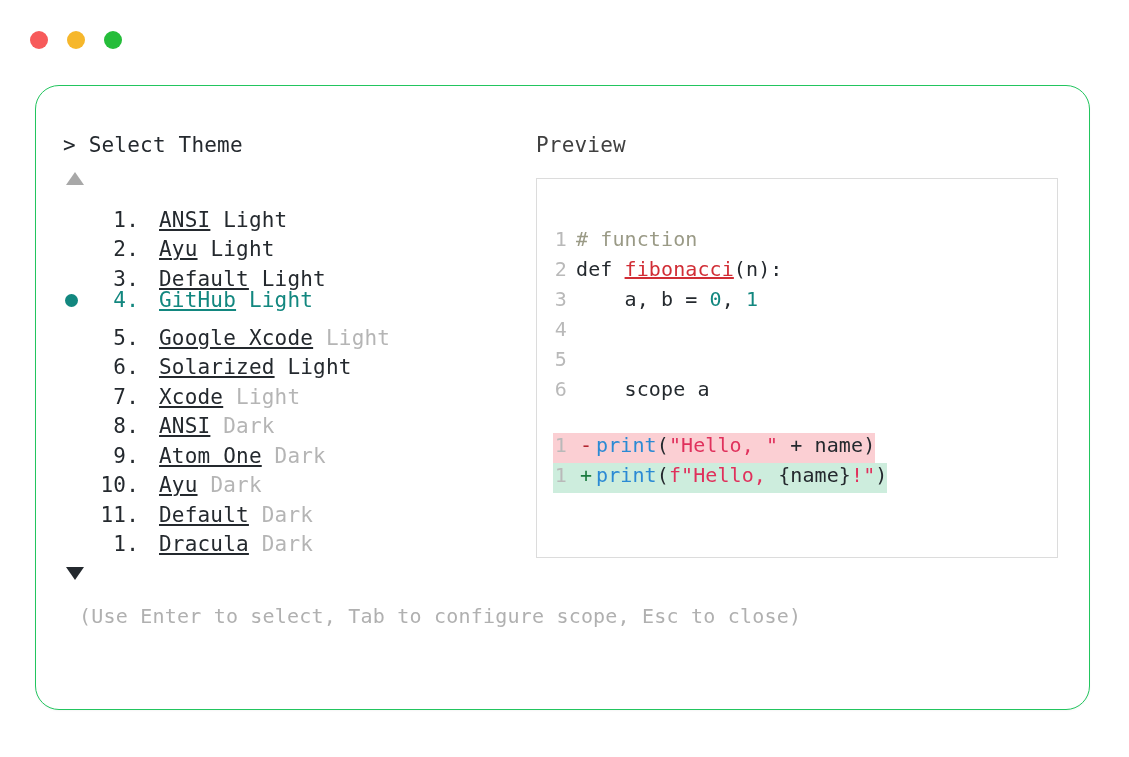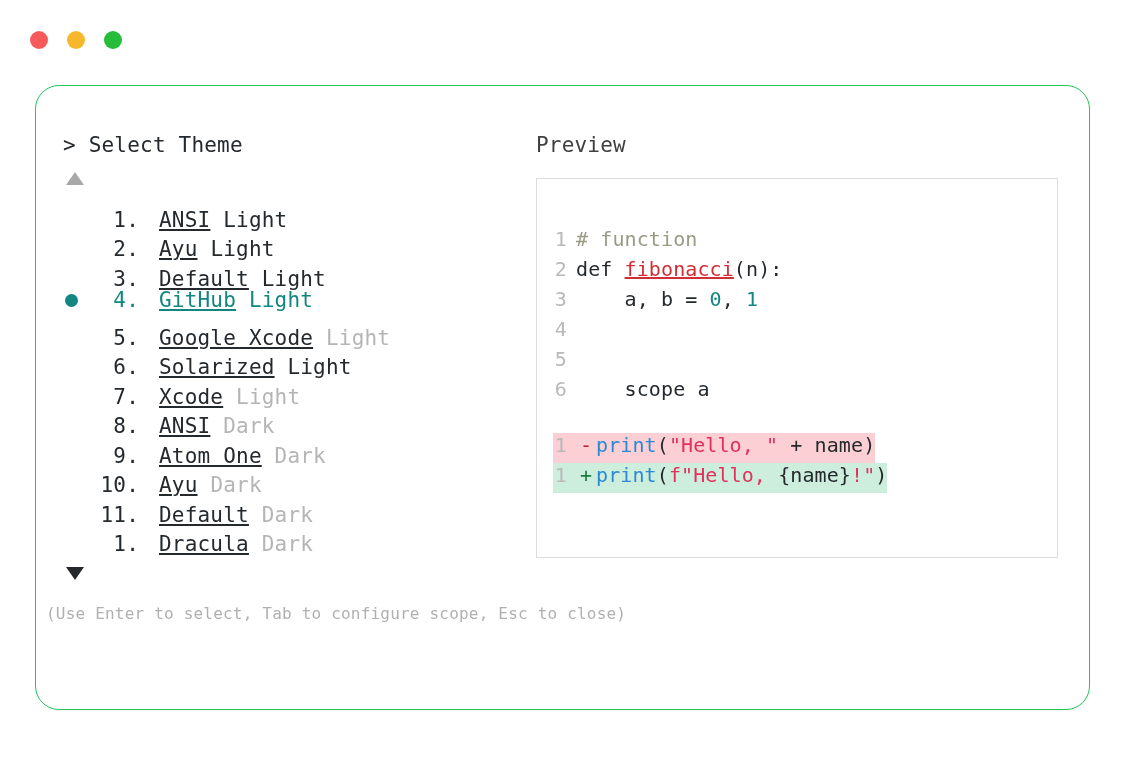--- a/index.html
+++ b/index.html
@@ -145,23 +145,23 @@
   .row-suffix { color: #24292e; }
   .row-suffix.muted { color: #b5b5b5; }
   .theme-row.selected .row-num,
   .theme-row.selected .row-dot-sep,
   .theme-row.selected .row-name,
   .theme-row.selected .row-suffix { color: #12877f; }
 
   
   .hint {
     position: absolute;
-    left: 10px;
+    left: 43px;
     top: 518px;
-    font-size: 16px;
+    font-size: 20px;
     letter-spacing: 0.2px;
     color: #b0b0b0;
     white-space: pre;
   }
 
   
   .preview-box {
     margin-top: 20px;
     width: 522px;
     height: 380px;

